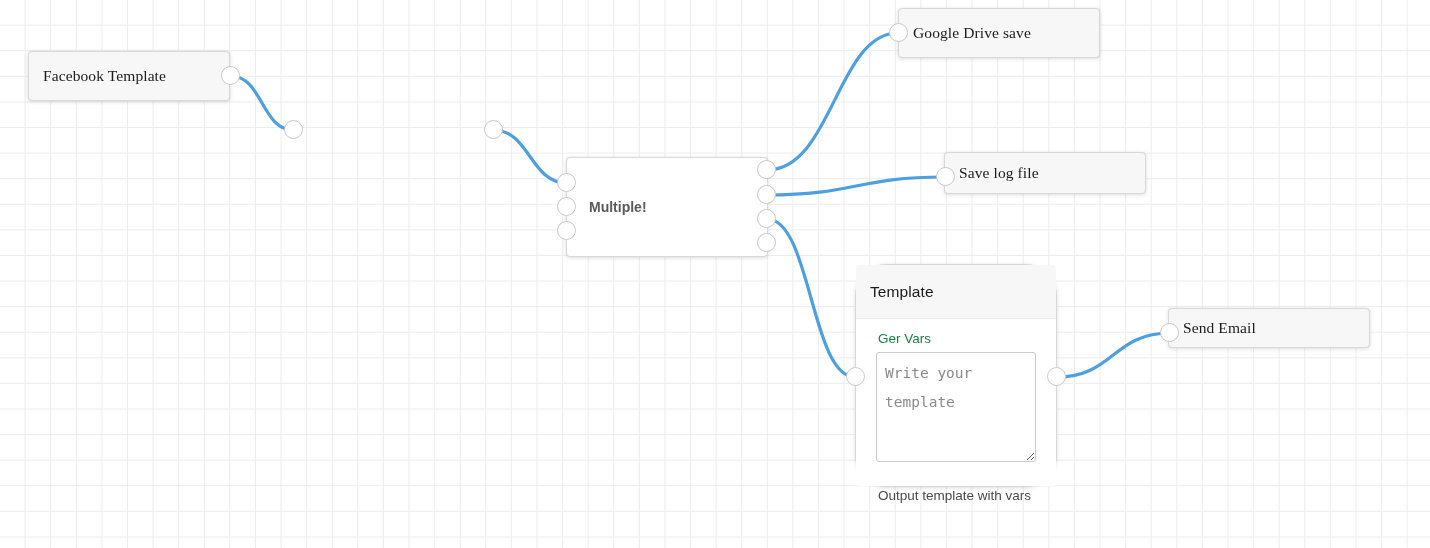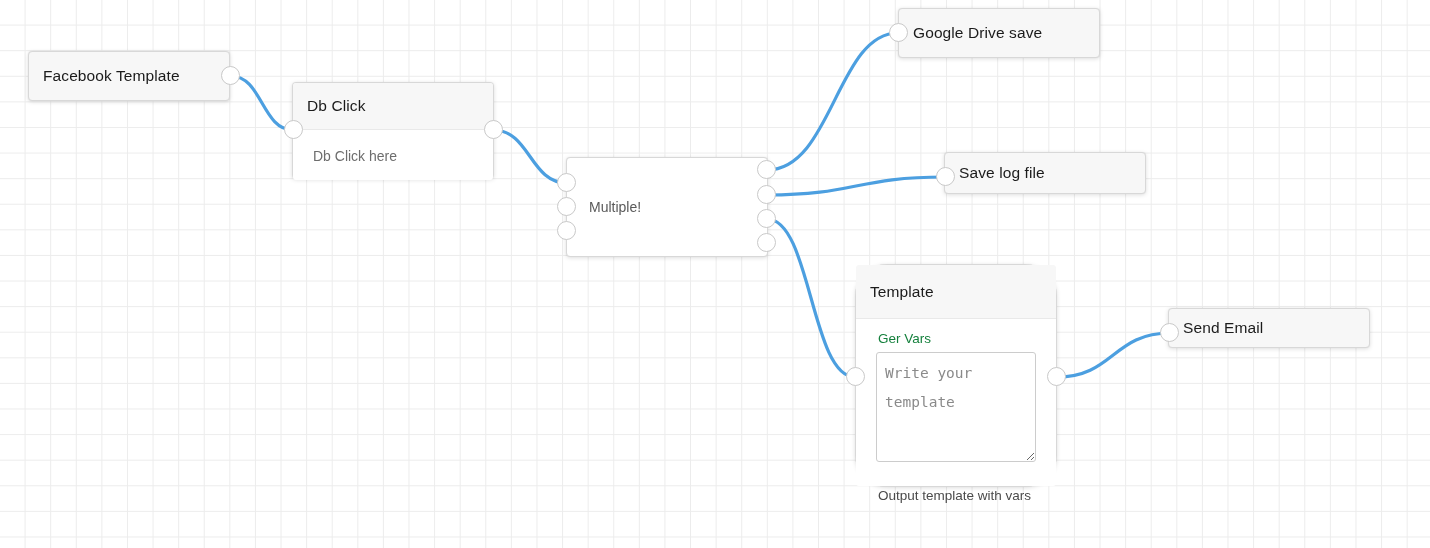--- a/index.html
+++ b/index.html
@@ -52,20 +52,21 @@
     color: #1b1b1b;
     padding: 0 14px;
     display: flex;
     align-items: center;
     box-sizing: border-box;
     letter-spacing: 0.1px;
   }
   
   .node.simple {
     background: #f7f7f7;
+    font-family: Liberation Serif, serif;
   }
   .node.simple .node-title {
     height: 100%;
   }
   
   .node.composite .node-header {
     background: #f7f7f7;
     border-bottom: 1px solid #e9e9e9;
     border-radius: 3px 3px 0 0;
     box-sizing: border-box;
@@ -155,32 +156,24 @@
     <path class="edge-path" d="M 767 219 C 811 219 811 377 855 377"></path>
 
     <path class="edge-path" d="M 1057 377 C 1113 377 1113 333 1170 333"></path>
   </svg>
 
   <div class="node simple" style="left:28px; top:51px; width:202px; height:50px;">
     <div class="node-title">Facebook Template</div>
   </div>
   <div class="port" style="left:221px; top:66px;"></div>
 
-  <div class="node composite" style="left:292px; top:82px; width:202px; height:97px;">
-    <div class="node-header" style="height:47px;">
-      <div class="node-title" style="height:100%;">Db Click</div>
-    </div>
-    <div class="node-body" style="height:50px;">
-      <div class="dbclick-text">Db Click here</div>
-    </div>
-  </div>
   <div class="port" style="left:284px; top:120px;"></div>
   <div class="port" style="left:484px; top:120px;"></div>
 
-  <div class="node" style="left:566px; top:157px; width:202px; height:100px;">
+  <div class="node" style="left:566px; top:157px; width:202px; height:100px;font-weight:bold;">
     <div class="multiple-label">Multiple!</div>
   </div>
   <div class="port" style="left:557px; top:173px;"></div>
   <div class="port" style="left:557px; top:197px;"></div>
   <div class="port" style="left:557px; top:221px;"></div>
   <div class="port" style="left:757px; top:160px;"></div>
   <div class="port" style="left:757px; top:185px;"></div>
   <div class="port" style="left:757px; top:209px;"></div>
   <div class="port" style="left:757px; top:233px;"></div>
 

